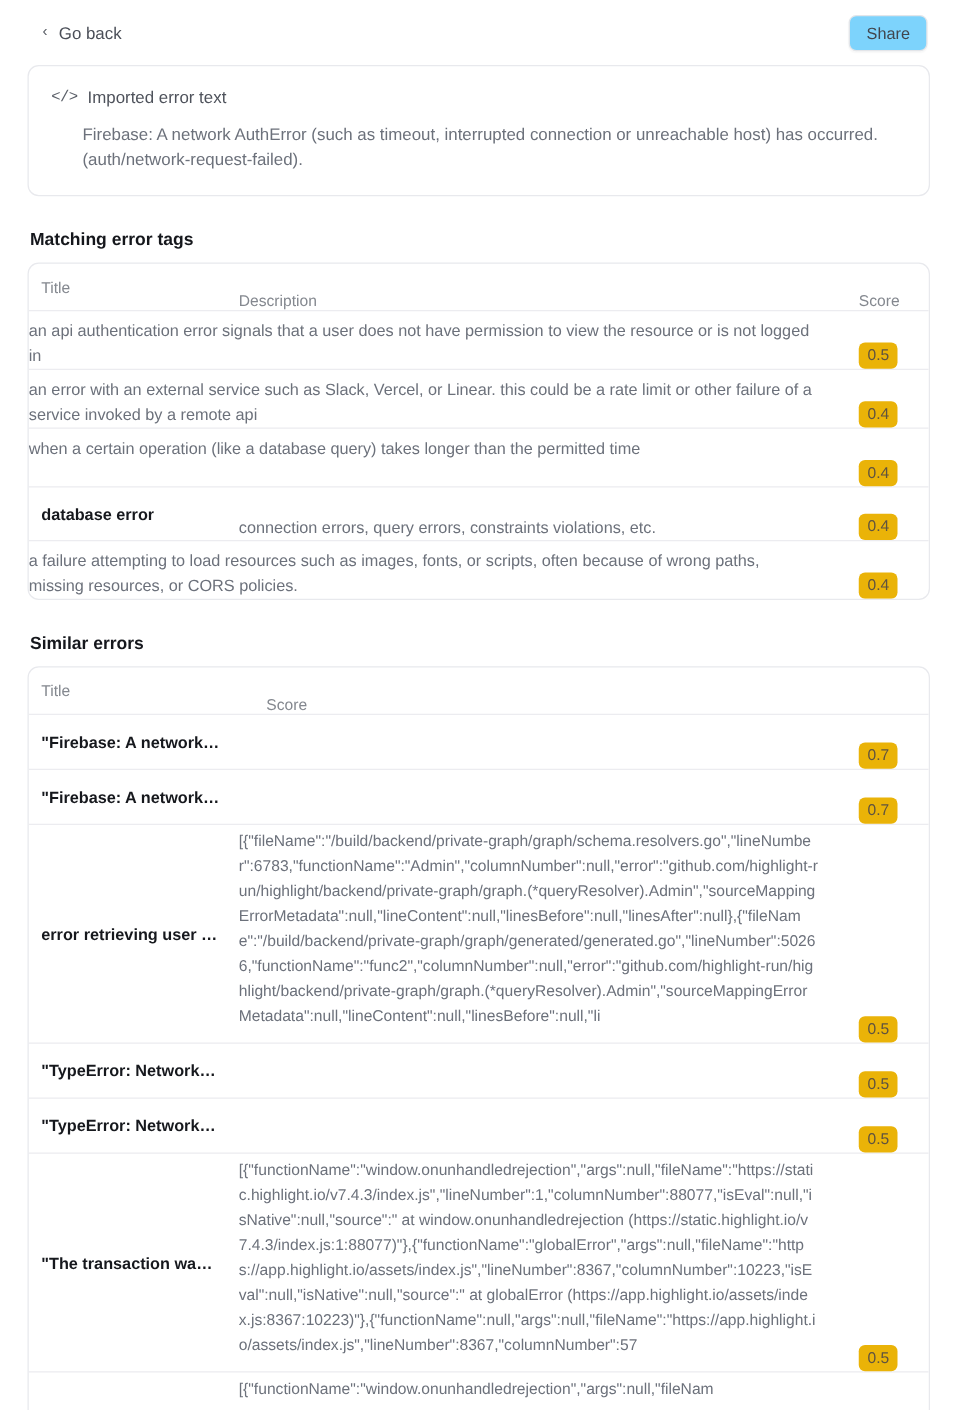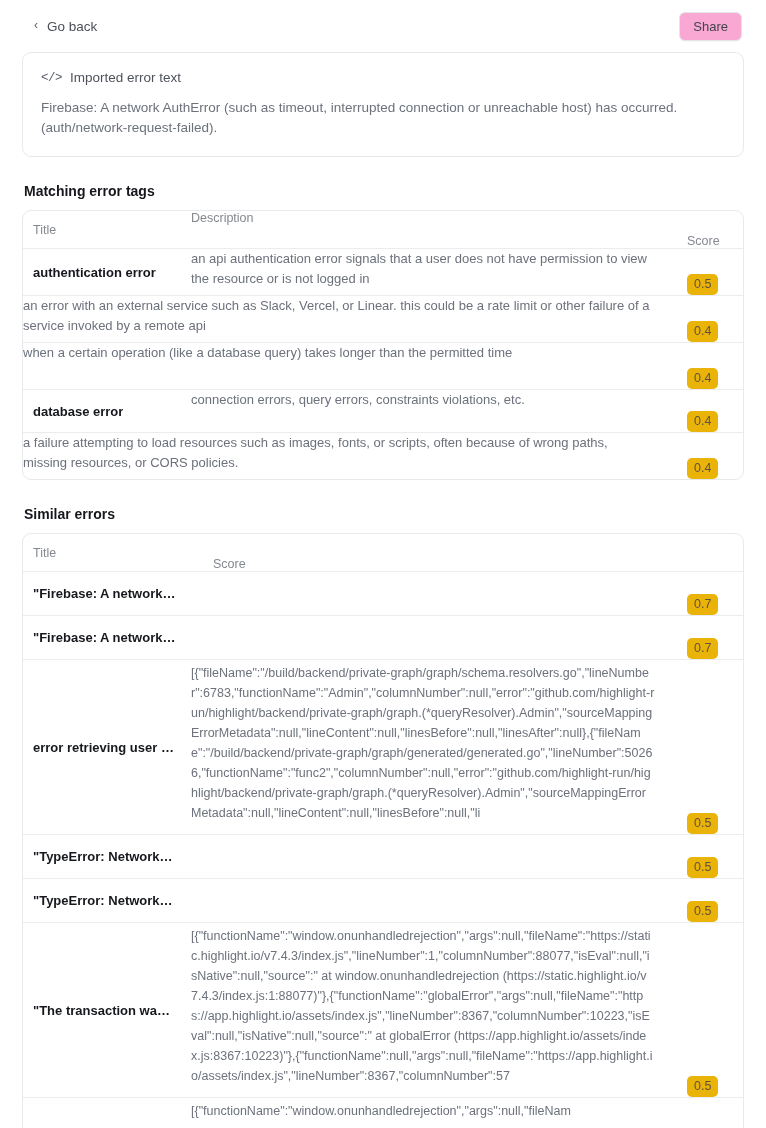--- a/index.html
+++ b/index.html
@@ -39,21 +39,21 @@
   .goback .chev {
     font-size: 12px;
     color: #5c6068;
     line-height: 1;
     display: inline-block;
     transform: translateY(-1px);
   }
   .share-btn {
     font-size: 13px;
     color: #41454d;
-    background: #f9a8d4;
+    background: #7dd3fc;
     border: 1px solid #e3e5e9;
     border-radius: 6px;
     padding: 6px 13px;
     cursor: pointer;
     font-family: inherit;
     box-shadow: 0 1px 1px rgba(16,24,40,.03);
   }
 
   
   .wrap { padding: 0 22px; }
@@ -75,20 +75,21 @@
     font-family: "Liberation Mono", monospace;
     font-size: 12.5px;
     color: #5a5f68;
     letter-spacing: -0.5px;
   }
   .imported-body {
     font-size: 13.5px;
     line-height: 20px;
     color: #6c717b;
     max-width: 676px;
+    margin-left: 25px;
   }
 
   
   .section-title {
     font-size: 14px;
     font-weight: bold;
     color: #15171c;
     margin: 26px 0 11px 2px;
   }
 
@@ -102,21 +103,21 @@
   }
   .tr {
     display: flex;
     align-items: stretch;
     border-top: 1px solid #ececf0;
   }
   .tr:first-child { border-top: none; }
   .th-row { border-top: none; }
 
   .c-title  { width: 168px; flex: 0 0 168px; padding: 0 10px 0 10px; display:flex; align-items:center; }
-  .c-desc   { flex: 1 1 auto; min-width: 0; padding: 0 10px 0 0; display:flex; align-items:flex-start; }
+  .c-desc   { flex: 1 1 auto; min-width: 0; padding: 0 10px 0 0; display:flex; align-items:flex-end; }
   .c-score  { width: 78px; flex: 0 0 78px; padding: 0 0 0 22px; display:flex; align-items:flex-end; }
 
   .th-row .c-title,
   .th-row .c-desc,
   .th-row .c-score {
     height: 37px;
     font-size: 12.5px;
     color: #84888f;
     font-weight: normal;
   }
@@ -216,23 +217,20 @@
         </div>
       <div class="c-desc">
           <span>Description</span>
         </div>
       <div class="c-score">
           <span>Score</span>
         </div>
     </div>
 
     <div class="tr twoline">
-      <div class="c-title">
-          <span class="cell-title">authentication error</span>
-        </div>
       <div class="c-desc">
           <div class="desc-scroll two-line">an api authentication error signals that a user does not have permission to view the resource or is not logged in</div>
         </div>
       <div class="c-score">
           <span class="score-badge">0.5</span>
         </div>
     </div>
 
     <div class="tr twoline">
       <div class="c-desc">

